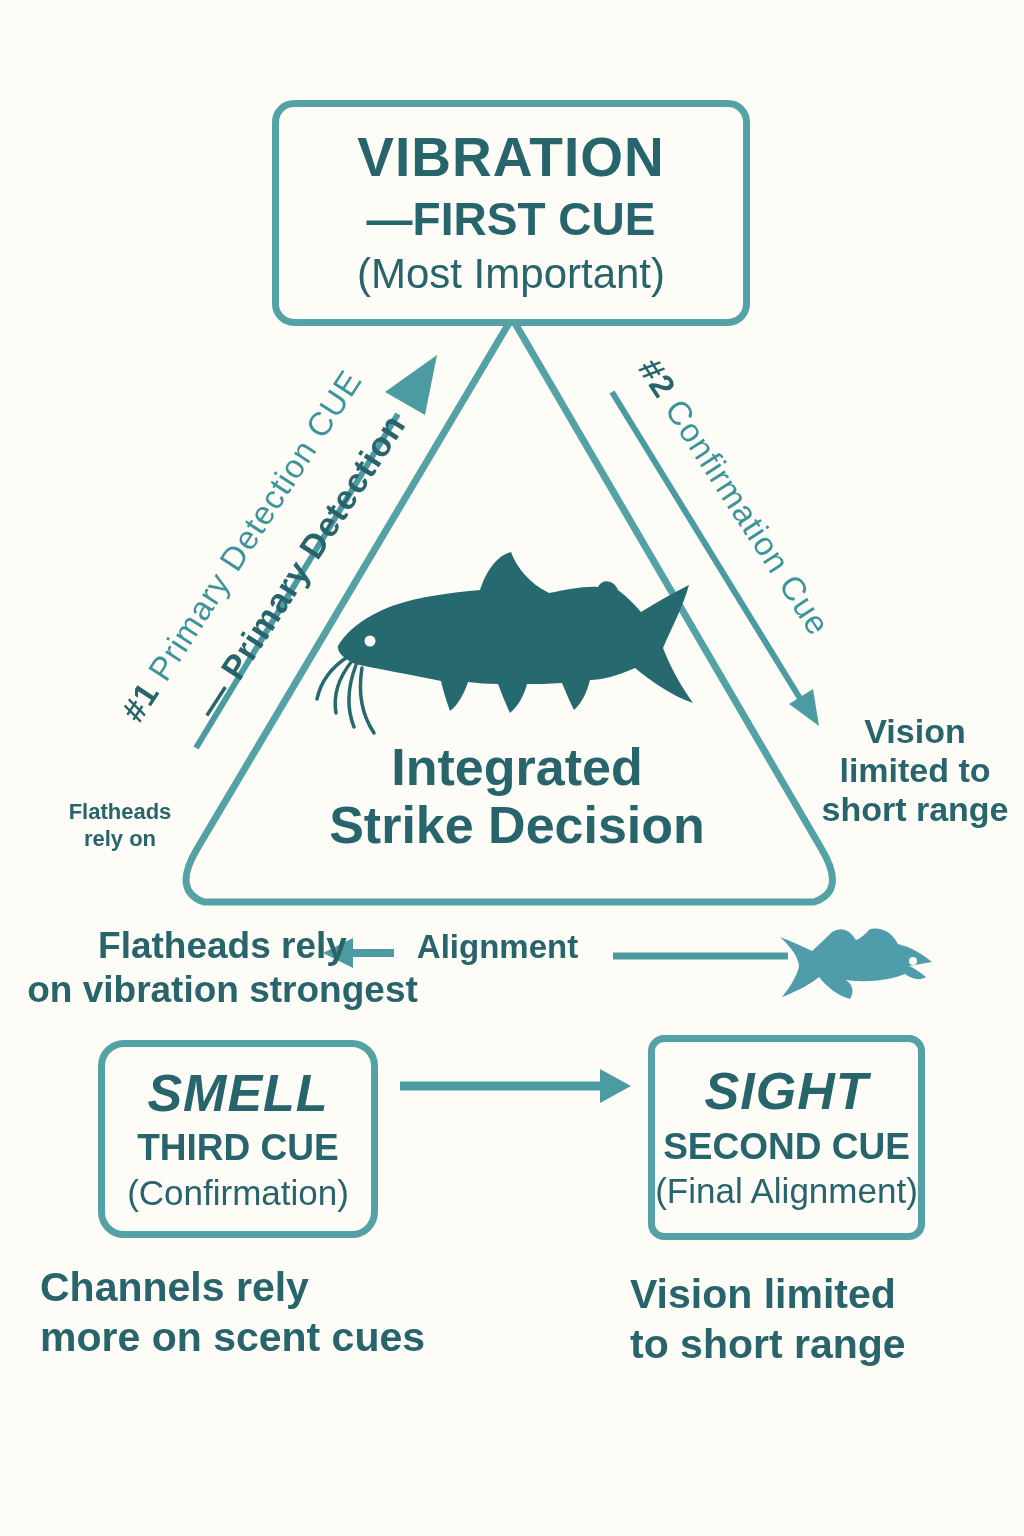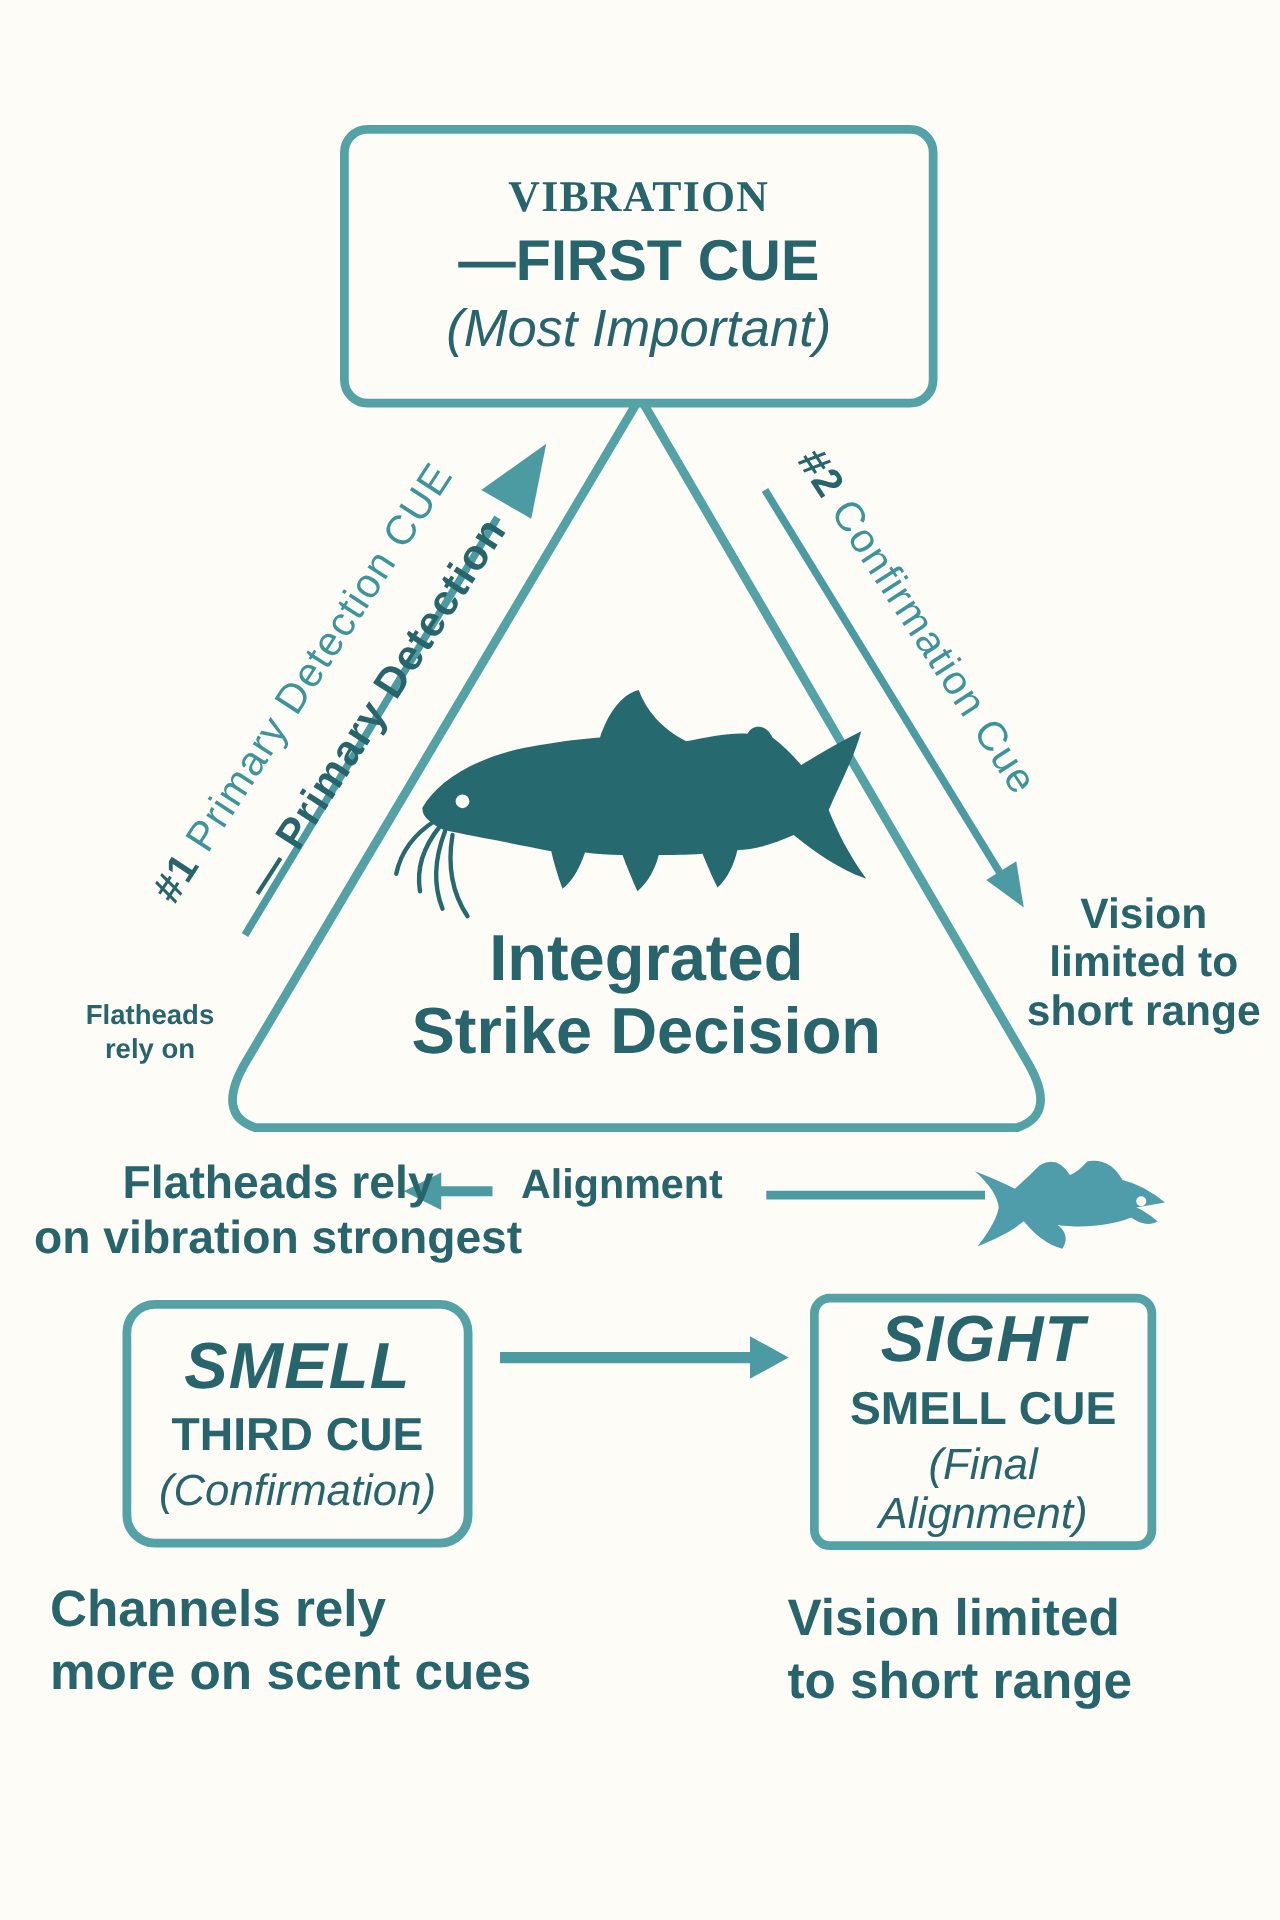--- a/index.html
+++ b/index.html
@@ -24,24 +24,24 @@
 
   .box{
     position:absolute;
     border:7px solid var(--border-teal);
     background:var(--background);
     display:flex;flex-direction:column;align-items:center;justify-content:center;
     text-align:center;
   }
   .box .title{font-weight:bold;letter-spacing:1px;line-height:1.05;}
   .box .subtitle{font-weight:bold;line-height:1.1;}
-  .box .note{font-weight:normal;line-height:1.1;font-style:italic;}
+  .box .note{font-weight:normal;line-height:1.1;}
 
   .vibration-box{left:272px;top:100px;width:478px;height:226px;border-radius:22px;}
-  .vibration-box .title{font-size:35px;font-family:Liberation Serif, serif;}
+  .vibration-box .title{font-size:55px;}
   .vibration-box .subtitle{font-size:46px;margin-top:7px;}
   .vibration-box .note{font-size:42px;margin-top:6px;}
 
   .smell-box{left:98px;top:1040px;width:280px;height:198px;border-radius:26px;}
   .sight-box{left:648px;top:1035px;width:277px;height:205px;border-radius:16px;}
   .smell-box .title,.sight-box .title{font-size:52px;font-style:italic;}
   .smell-box .subtitle,.sight-box .subtitle{font-size:37px;margin-top:8px;}
   .smell-box .note,.sight-box .note{font-size:35px;margin-top:5px;}
 
   .center-label{
@@ -202,21 +202,21 @@
   </div>
 
   <div class="box smell-box">
     <div class="title">SMELL</div>
     <div class="subtitle">THIRD CUE</div>
     <div class="note">(Confirmation)</div>
   </div>
 
   <div class="box sight-box">
     <div class="title">SIGHT</div>
-    <div class="subtitle">SMELL CUE</div>
+    <div class="subtitle">SECOND CUE</div>
     <div class="note">(Final Alignment)</div>
   </div>
 
   <div class="caption caption-smell">
     <div>Channels rely</div>
     <div>more on scent cues</div>
   </div>
   <div class="caption caption-sight">
     <div>Vision limited</div>
     <div>to short range</div>

